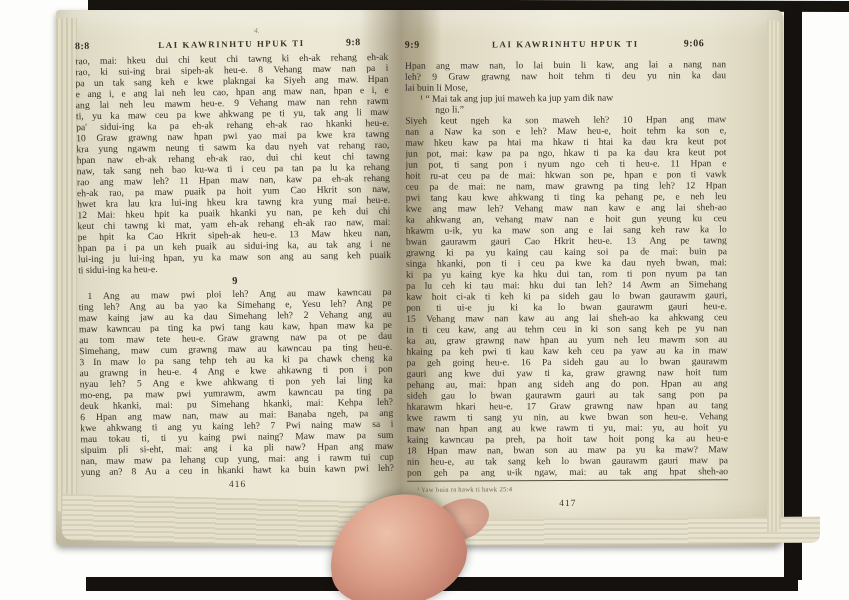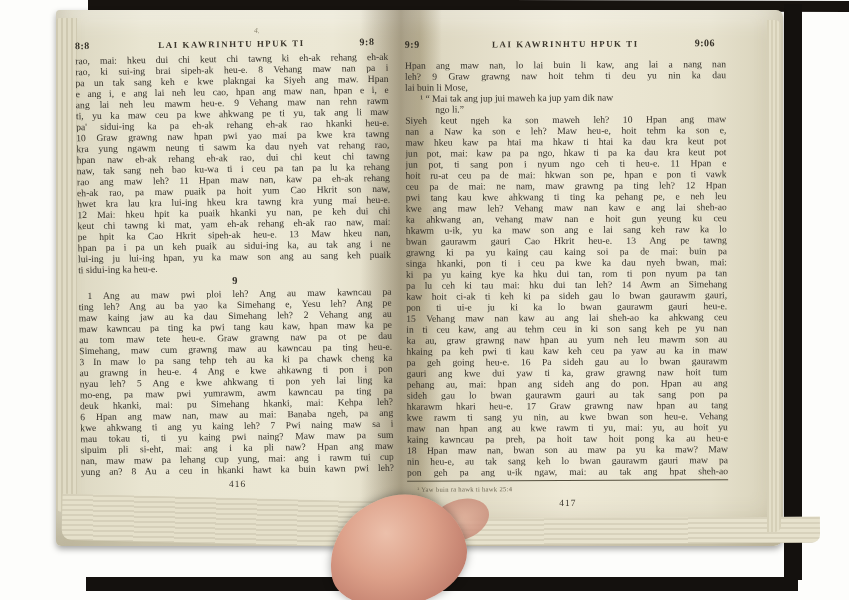--- a/index.html
+++ b/index.html
@@ -32,21 +32,21 @@
 
   
   .page-content{position:absolute;color:#37332b;}
   .left-content{left:22px;top:0;width:313px;height:500px;transform:rotate(-.8deg);}
   .right-content{left:350px;top:0;width:321px;height:510px;transform:rotate(-.3deg);}
 
   .page-header{position:absolute;left:0;right:0;display:flex;align-items:baseline;color:#353128;}
   .left-content .page-header{top:28px;}
   .right-content .page-header{top:28px;}
   .verse-ref{font-size:10px;font-weight:700;letter-spacing:.5px;width:42px;}
-  .verse-ref.right{text-align:center;}
+  .verse-ref.right{text-align:left;}
   .running-title{flex:1;text-align:center;font-size:8.8px;font-weight:700;letter-spacing:1.6px;color:#3a352b;}
 
   .body-text{position:absolute;left:0;right:0;font-size:9.6px;line-height:11px;color:#34302a;}
   .left-content .body-text{top:43px;}
   .right-content .body-text{top:49px;}
   .line{height:11px;overflow:hidden;text-align:justify;text-align-last:justify;white-space:nowrap;}
   .line.noj{text-align-last:left;}
   .indent-first .line:first-child{text-indent:9px;}
   .quote{padding-left:15px;}
   .quote .line{text-align-last:left;}

